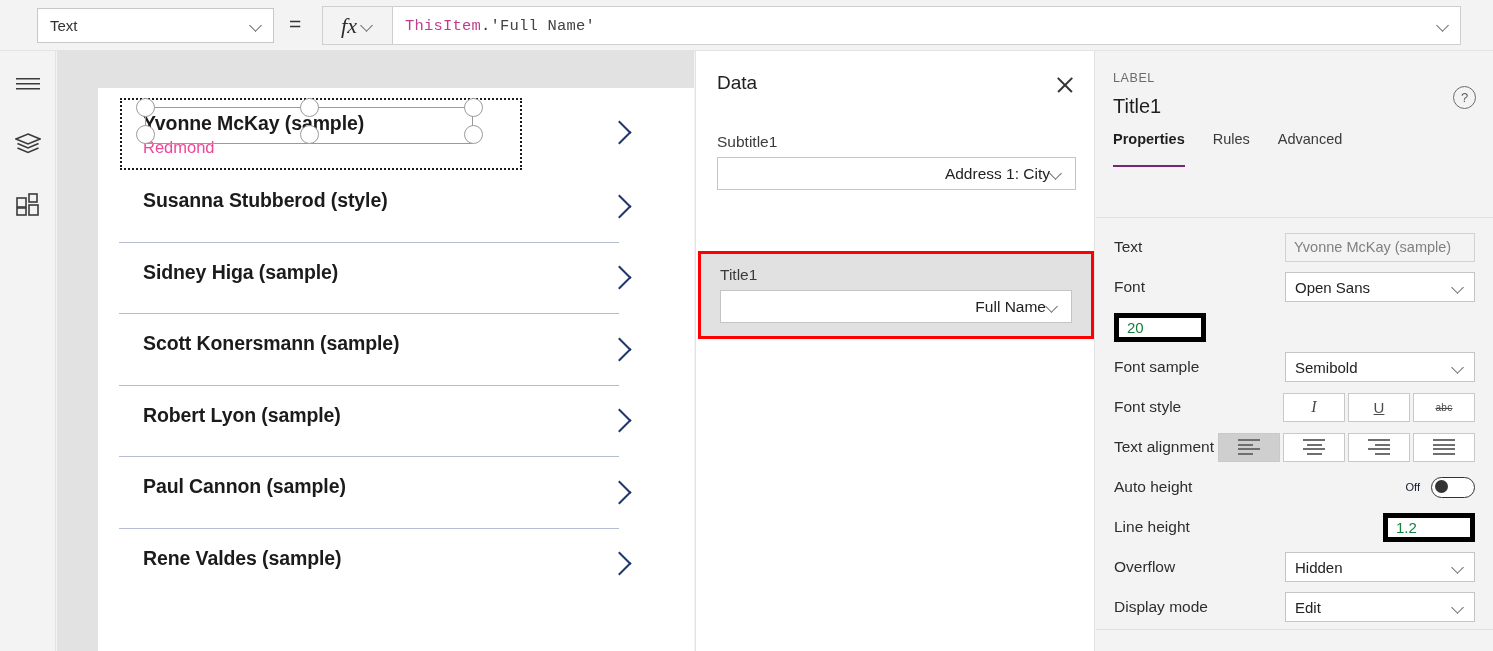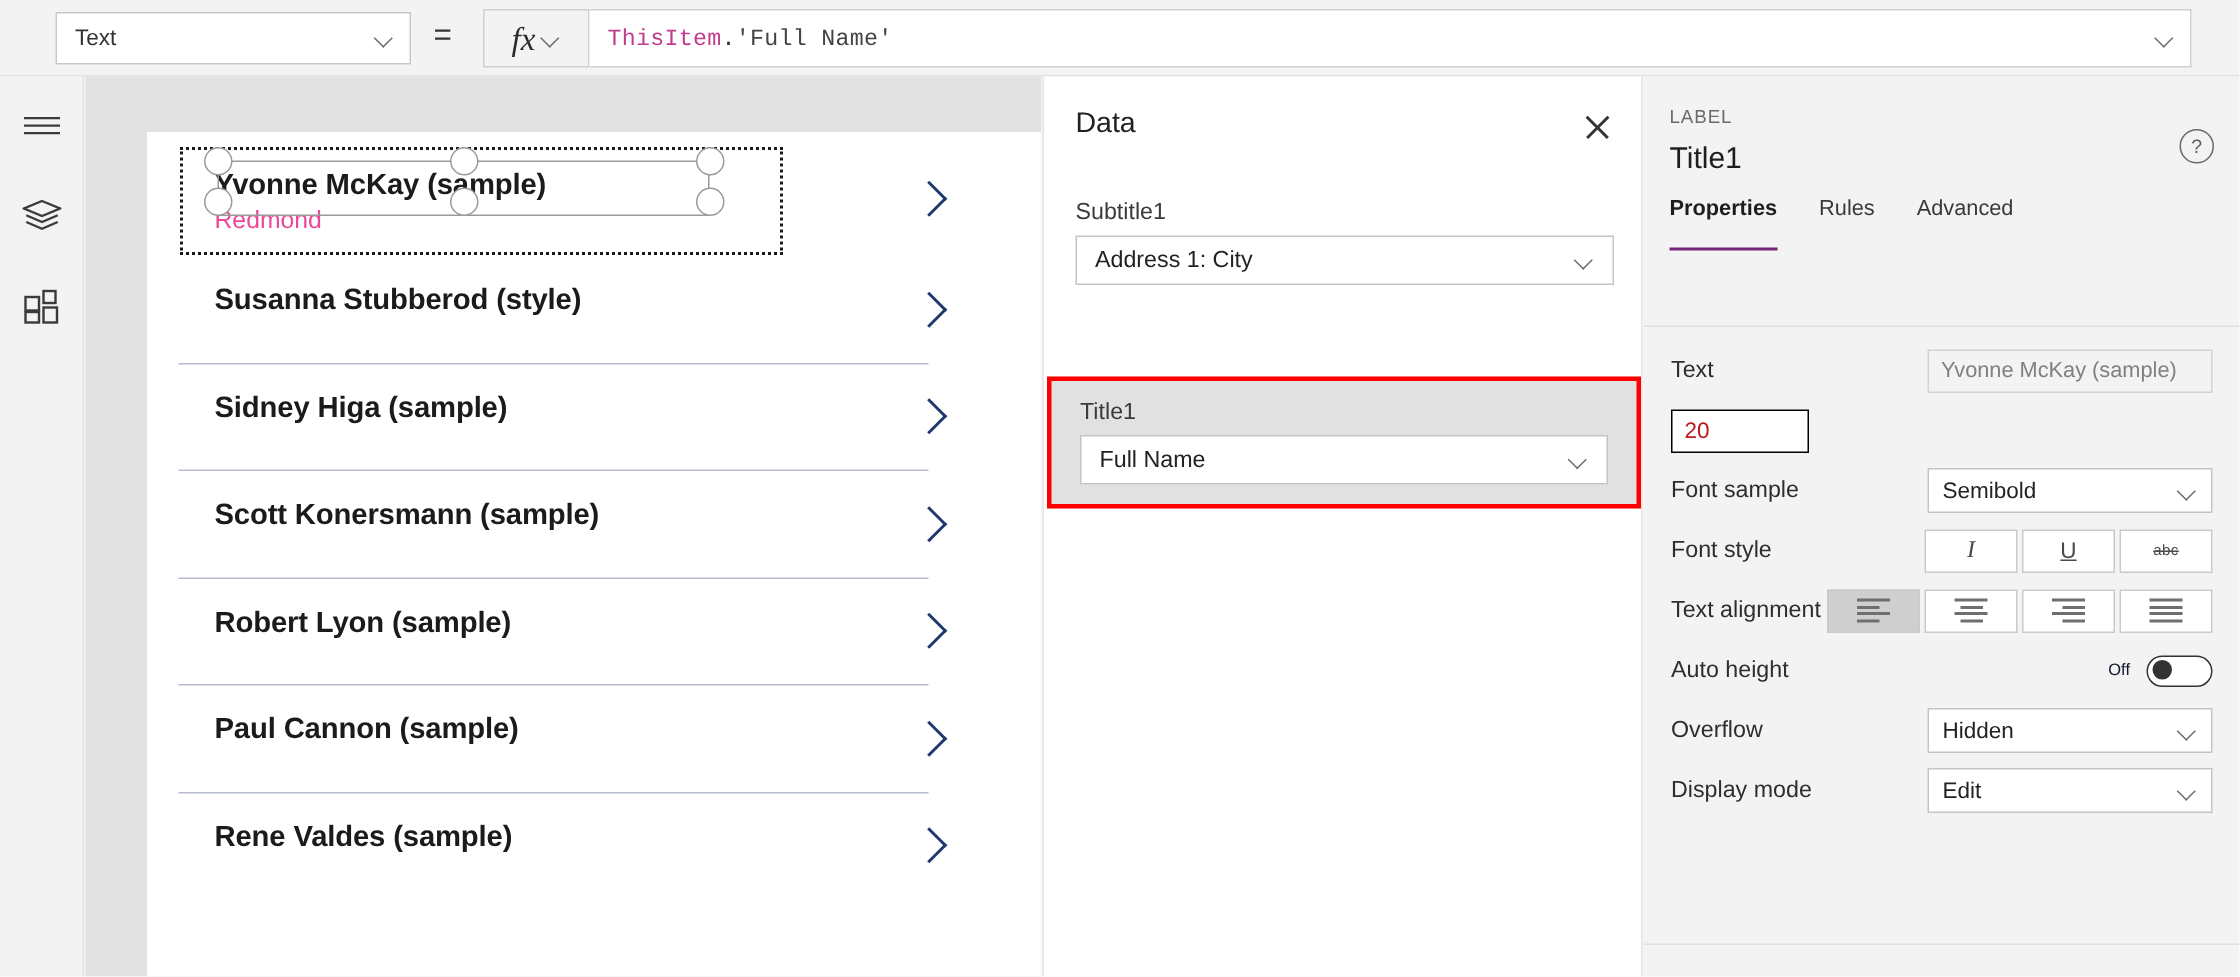--- a/index.html
+++ b/index.html
@@ -134,21 +134,21 @@
   .dp-close::before { transform: rotate(45deg); }
   .dp-close::after  { transform: rotate(-45deg); }
   .dp-field-label {
     font-size: 15.5px; color: #3b3b3b; margin-bottom: 6px;
   }
   .dp-dropdown {
     height: 33px; background: #ffffff; border: 1px solid #c4c4c4;
     display: flex; align-items: center; padding: 0 12px;
     font-size: 15.5px; color: #222;
   }
-  .dp-dropdown .lbl { flex: 1; }
+  .dp-dropdown .lbl { flex: 1; text-align: right; }
   .dp-group-1 { position: absolute; left: 21px; top: 82px; width: 359px; }
   .dp-group-2 {
     position: absolute; left: 2px; top: 200px; width: 396px; height: 88px;
     background: #e1e1e1; border: 3px solid #ff0000;
     padding: 12px 19px 0 19px;
   }
 
   
   .props {
     position: absolute; left: 1096px; top: 51px; width: 397px; height: 600px;
@@ -195,23 +195,23 @@
     display: flex; align-items: center; padding: 0 8px;
     font-size: 14.5px; color: #808080;
   }
   .p-select {
     width: 190px; height: 30px; background: #ffffff; border: 1px solid #c4c4c4;
     display: flex; align-items: center; padding: 0 9px;
     font-size: 15px; color: #222;
   }
   .p-select .lbl { flex: 1; }
   .p-num {
-    width: 92px; height: 29px; background: #ffffff; border: 1px solid #000000;
+    width: 92px; height: 29px; background: #ffffff; border: 5px solid #000000;
     display: flex; align-items: center; padding: 0 8px;
-    font-size: 15px; color: #b91c1c;
+    font-size: 15px; color: #15803d;
   }
   .btn-group { display: flex; gap: 3px; }
   .sq-btn {
     width: 62px; height: 29px; background: #ffffff; border: 1px solid #c9c9c9;
     display: flex; align-items: center; justify-content: center;
   }
   .sq-btn.sel { background: #cfcfcf; }
   .sq-btn .ital { font-family: "Liberation Serif", serif; font-style: italic; font-size: 16px; color: #4a4a4a; }
   .sq-btn .undl { font-size: 15px; color: #4a4a4a; text-decoration: underline; }
   .sq-btn .strk { font-size: 10px; color: #4a4a4a; text-decoration: line-through; letter-spacing: 0.3px; }
@@ -377,20 +377,29 @@
 
     <div class="p-rows">
 
       <div class="p-row">
         <span class="p-label">Text</span>
         <span class="p-ctrl">
           <span class="p-input-ro">Yvonne McKay (sample)</span>
         </span>
       </div>
 
+      <div class="p-row">
+        <span class="p-label">Font</span>
+        <span class="p-ctrl">
+          <span class="p-select">
+            <span class="lbl">Open Sans</span>
+            <span class="chev"></span>
+          </span>
+        </span>
+      </div>
 
       <div class="p-row">
         <span class="p-ctrl">
           <span class="p-num">20</span>
         </span>
       </div>
 
       <div class="p-row">
         <span class="p-label">Font sample</span>
         <span class="p-ctrl">
@@ -463,20 +472,26 @@
         <span class="p-ctrl">
           <span class="toggle-wrap">
             <span class="toggle-txt">Off</span>
             <span class="toggle">
                 <span class="knob"></span>
               </span>
           </span>
         </span>
       </div>
 
+      <div class="p-row">
+        <span class="p-label">Line height</span>
+        <span class="p-ctrl">
+          <span class="p-num">1.2</span>
+        </span>
+      </div>
 
       <div class="p-row">
         <span class="p-label">Overflow</span>
         <span class="p-ctrl">
           <span class="p-select">
             <span class="lbl">Hidden</span>
             <span class="chev"></span>
           </span>
         </span>
       </div>

